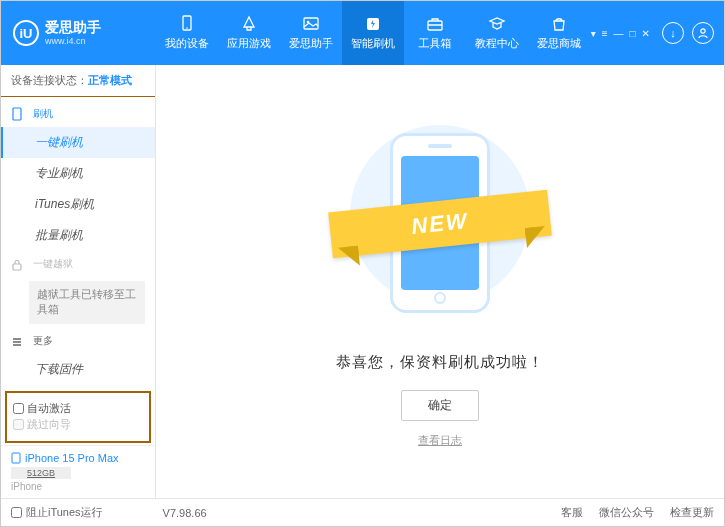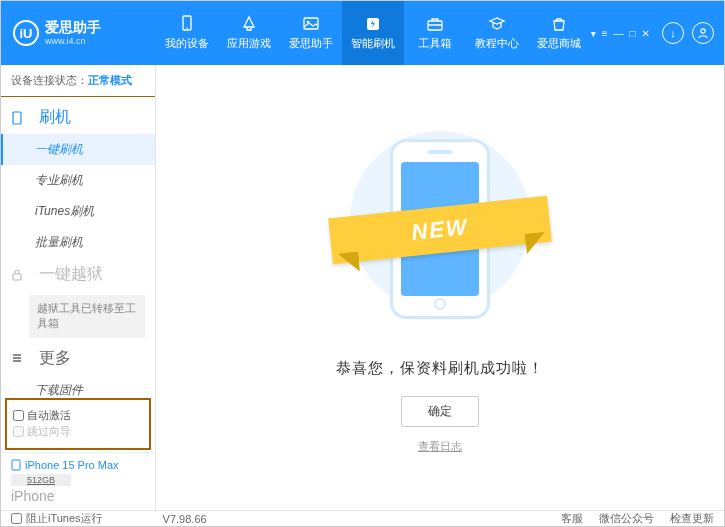--- a/index.html
+++ b/index.html
@@ -15,48 +15,48 @@
 .tab.active { background:#0f7adb; }
 .tab .ico { height:18px; display:flex; align-items:center; justify-content:center; }
 .hdr-right { margin-left:auto; display:flex; align-items:center; gap:8px; padding-right:10px; }
 .win-icons { display:flex; gap:6px; font-size:10px; margin-right:4px; opacity:.9; }
 .circle-btn { width:22px; height:22px; border:1.5px solid #fff; border-radius:50%; display:flex; align-items:center; justify-content:center; font-size:11px; cursor:pointer; }
 .body { flex:1; display:flex; min-height:0; }
 .sidebar { width:155px; border-right:1px solid #e5e5e5; display:flex; flex-direction:column; font-size:12px; color:#444; }
 .status { padding:8px 10px; font-size:11px; color:#666; border-bottom:1px solid #a16207; }
 .status .mode { color:#1e90ff; font-weight:bold; }
 .nav { flex:1; overflow:auto; padding-top:4px; }
-.nav .grp { display:flex; align-items:center; padding:6px 10px; color:#1e90ff; font-size:16px; gap:16px; }
+.nav .grp { display:flex; align-items:flex-end; padding:6px 10px; color:#1e90ff; font-size:10px; gap:10px; }
 .nav .grpmore { color:#666; }
 .nav .grplock { color:#bbb; }
 .sub-item { padding:7px 10px 7px 34px; cursor:pointer; color:#555;font-style:italic; }
 .sub-item.active { background:#e8f3ff; color:#1e90ff; border-left:2px solid #1e90ff; padding-left:32px; }
 .jailnote { margin:4px 10px 4px 28px; padding:6px 8px; background:#f2f2f2; color:#888; font-size:11px; line-height:1.4;font-family:Liberation Serif, serif; }
 .chk-area { border:2px solid #a16207; margin:2px 4px; padding:8px 6px; }
 .chk-area label { font-size:11px; color:#555; margin-right:10px; display:inline-flex; align-items:center; gap:3px; }
 .chk-area label.dis { color:#bbb; }
 .dev { padding:6px 10px; border-top:1px solid #eee; }
 .dev .name { color:#1e90ff; font-size:11px; }
 .dev .tag { display:inline-block; background:#eee; color:#666; font-size:9px; padding:1px 16px; border-radius:0; margin-top:3px;text-decoration:underline; }
-.dev .type { font-size:14px; color:#aaa; margin-top:2px; }
+.dev .type { font-size:10px; color:#aaa; margin-top:2px; }
 .main { flex:1; display:flex; flex-direction:column; align-items:center; justify-content:center; position:relative; }
 .illus { width:200px; height:220px; position:relative; margin-bottom:18px; }
 .ring { position:absolute; width:180px; height:180px; border-radius:50%; background:#eaf5ff; top:10px; left:10px; }
 .phone { position:absolute; width:100px; height:180px; background:#fff; border:3px solid #d0e8ff; border-radius:16px; top:18px; left:50px; }
 .phone::before { content:""; position:absolute; top:8px; left:50%; transform:translateX(-50%); width:24px; height:4px; background:#d0e8ff; border-radius:2px; }
 .phone .screen { position:absolute; top:20px; left:8px; right:8px; bottom:20px; background:#5fb5ff; border-radius:4px; }
 .phone .homebtn { position:absolute; bottom:6px; left:50%; transform:translateX(-50%); width:12px; height:12px; border:2px solid #d0e8ff; border-radius:50%; }
 .ribbon { position:absolute; top:86px; left:-10px; right:-10px; height:46px; background:#ffce3d; transform:rotate(-6deg); display:flex; align-items:center; justify-content:center; font-weight:bold; color:#fff; font-size:22px; letter-spacing:2px; font-style:italic; box-shadow:0 2px 4px rgba(0,0,0,.15); }
 .ribbon::before, .ribbon::after { content:""; position:absolute; width:0; height:0; border:10px solid transparent; bottom:-10px; }
 .ribbon::before { left:6px; border-top-color:#d4a70f; border-right-color:#d4a70f; }
 .ribbon::after { right:6px; border-top-color:#d4a70f; border-left-color:#d4a70f; }
 .msg { font-size:15px; color:#333; margin-bottom:18px; letter-spacing:1px; }
 .ok-btn { padding:6px 26px; border:1px solid #ccc; background:#fff; font-size:12px; color:#444; cursor:pointer; border-radius:2px; margin-bottom:12px; }
 .log-link { font-size:11px; color:#999; cursor:pointer; text-decoration:underline; }
-.footer { height:16px; border-top:1px solid #e5e5e5; display:flex; align-items:center; font-size:11px; color:#666; padding:0 10px; }
+.footer { height:28px; border-top:1px solid #e5e5e5; display:flex; align-items:center; font-size:11px; color:#666; padding:0 10px; }
 .footer label { display:inline-flex; align-items:center; gap:4px; }
 .footer .ver { margin-left:60px; }
 .footer .spacer { flex:1; }
 .footer .link { margin-left:16px; cursor:pointer; }
 input[type=checkbox] { width:11px; height:11px; }
 svg { display:block; }
 </style>
 </head>
 <body>
 

